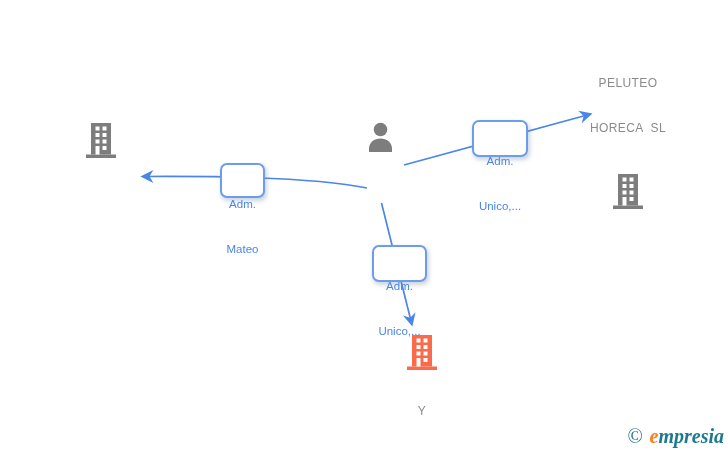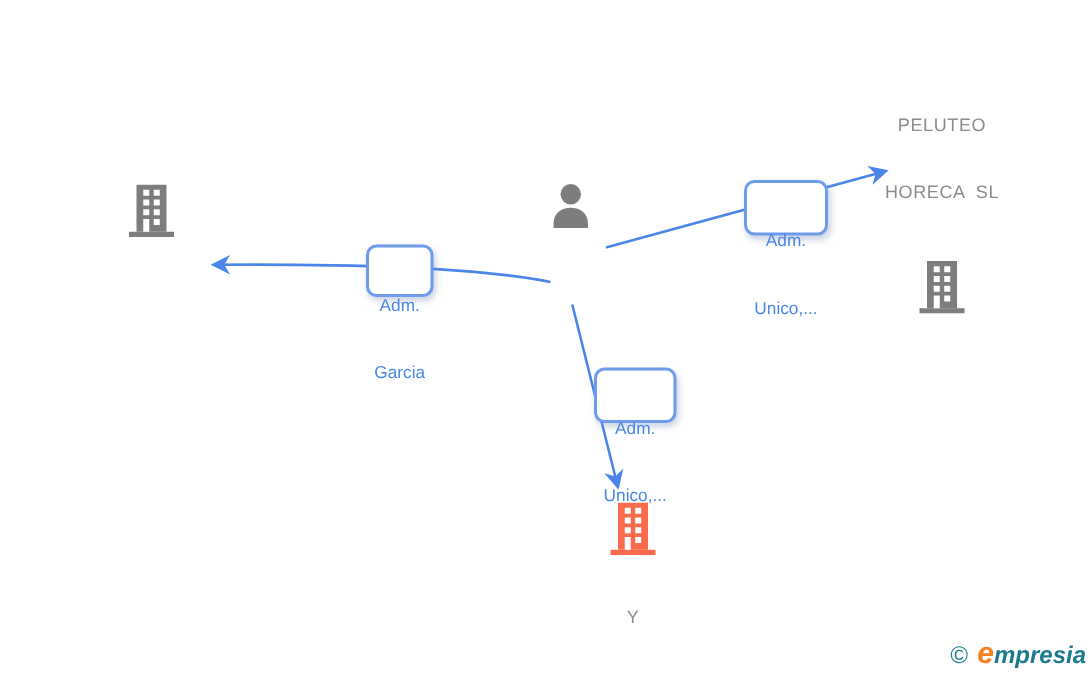--- a/index.html
+++ b/index.html
@@ -34,21 +34,20 @@
     background: #ffffff;
     border: 2px solid var(--box-border);
     border-radius: 7px;
     box-shadow: 1.5px 2.5px 4px rgba(110, 135, 175, 0.35);
     color: var(--edge-blue);
     font-size: 11.5px;
     line-height: 15px;
     text-align: center;
     padding-top: 2px;
     white-space: pre;
-    margin-left: 24px;
   }
   #edge-label-a { left: 220px; top: 163px; width: 45px;  height: 35px; }
   #edge-label-b { left: 472px; top: 120px; width: 56px;  height: 37px; }
   #edge-label-c { left: 372px; top: 245px; width: 55px;  height: 37px; }
 
   
   .node {
     position: absolute;
     display: flex;
     flex-direction: column;
@@ -74,23 +73,23 @@
   .icon-orange { color: var(--company-orange); }
   #node-agrochilla .node-icon   { margin-top: 5px; }
   #node-peluteo .node-icon      { margin-top: 8px; }
   #node-person .node-icon       { margin-top: 15px; }
   #node-excavaciones .node-label{ margin-top: 4px; }
 
   
   .footer {
     position: absolute;
     right: 4px; bottom: 2px;
-    font-family: Liberation Sans, sans-serif;
+    font-family: Liberation Serif, serif;
     font-style: italic;
-    font-size: 16px;
+    font-size: 20px;
     color: var(--logo-teal);
     white-space: pre;
     text-align: center;
   }
   .footer .copyright { letter-spacing: 2px; }
   .brand {
     display: inline-block;
     color: var(--logo-teal);
     font-weight: bold;
   }
@@ -110,21 +109,21 @@
         <path class="arrowhead" d="M0.5,0.5 L9.5,5 L0.5,9.5 L3.2,5 Z"></path>
       </marker>
     </defs>
     <path class="edge-line" d="M367,188 Q305,175.5 144,176.5" marker-end="url(#arrow)"></path>
     <path class="edge-line" d="M404,165 L589,114.5" marker-end="url(#arrow)"></path>
     <path class="edge-line" d="M381.5,203 L411.5,323" marker-end="url(#arrow)"></path>
   </svg>
 
   <div class="edge-label" id="edge-label-a">
     <div>Adm.</div>
-    <div>Garcia</div>
+    <div>Mateo</div>
   </div>
   <div class="edge-label" id="edge-label-b">
     <div>Adm.</div>
     <div>Unico,...</div>
   </div>
   <div class="edge-label" id="edge-label-c">
     <div>Adm.</div>
     <div>Unico,...</div>
   </div>
 

